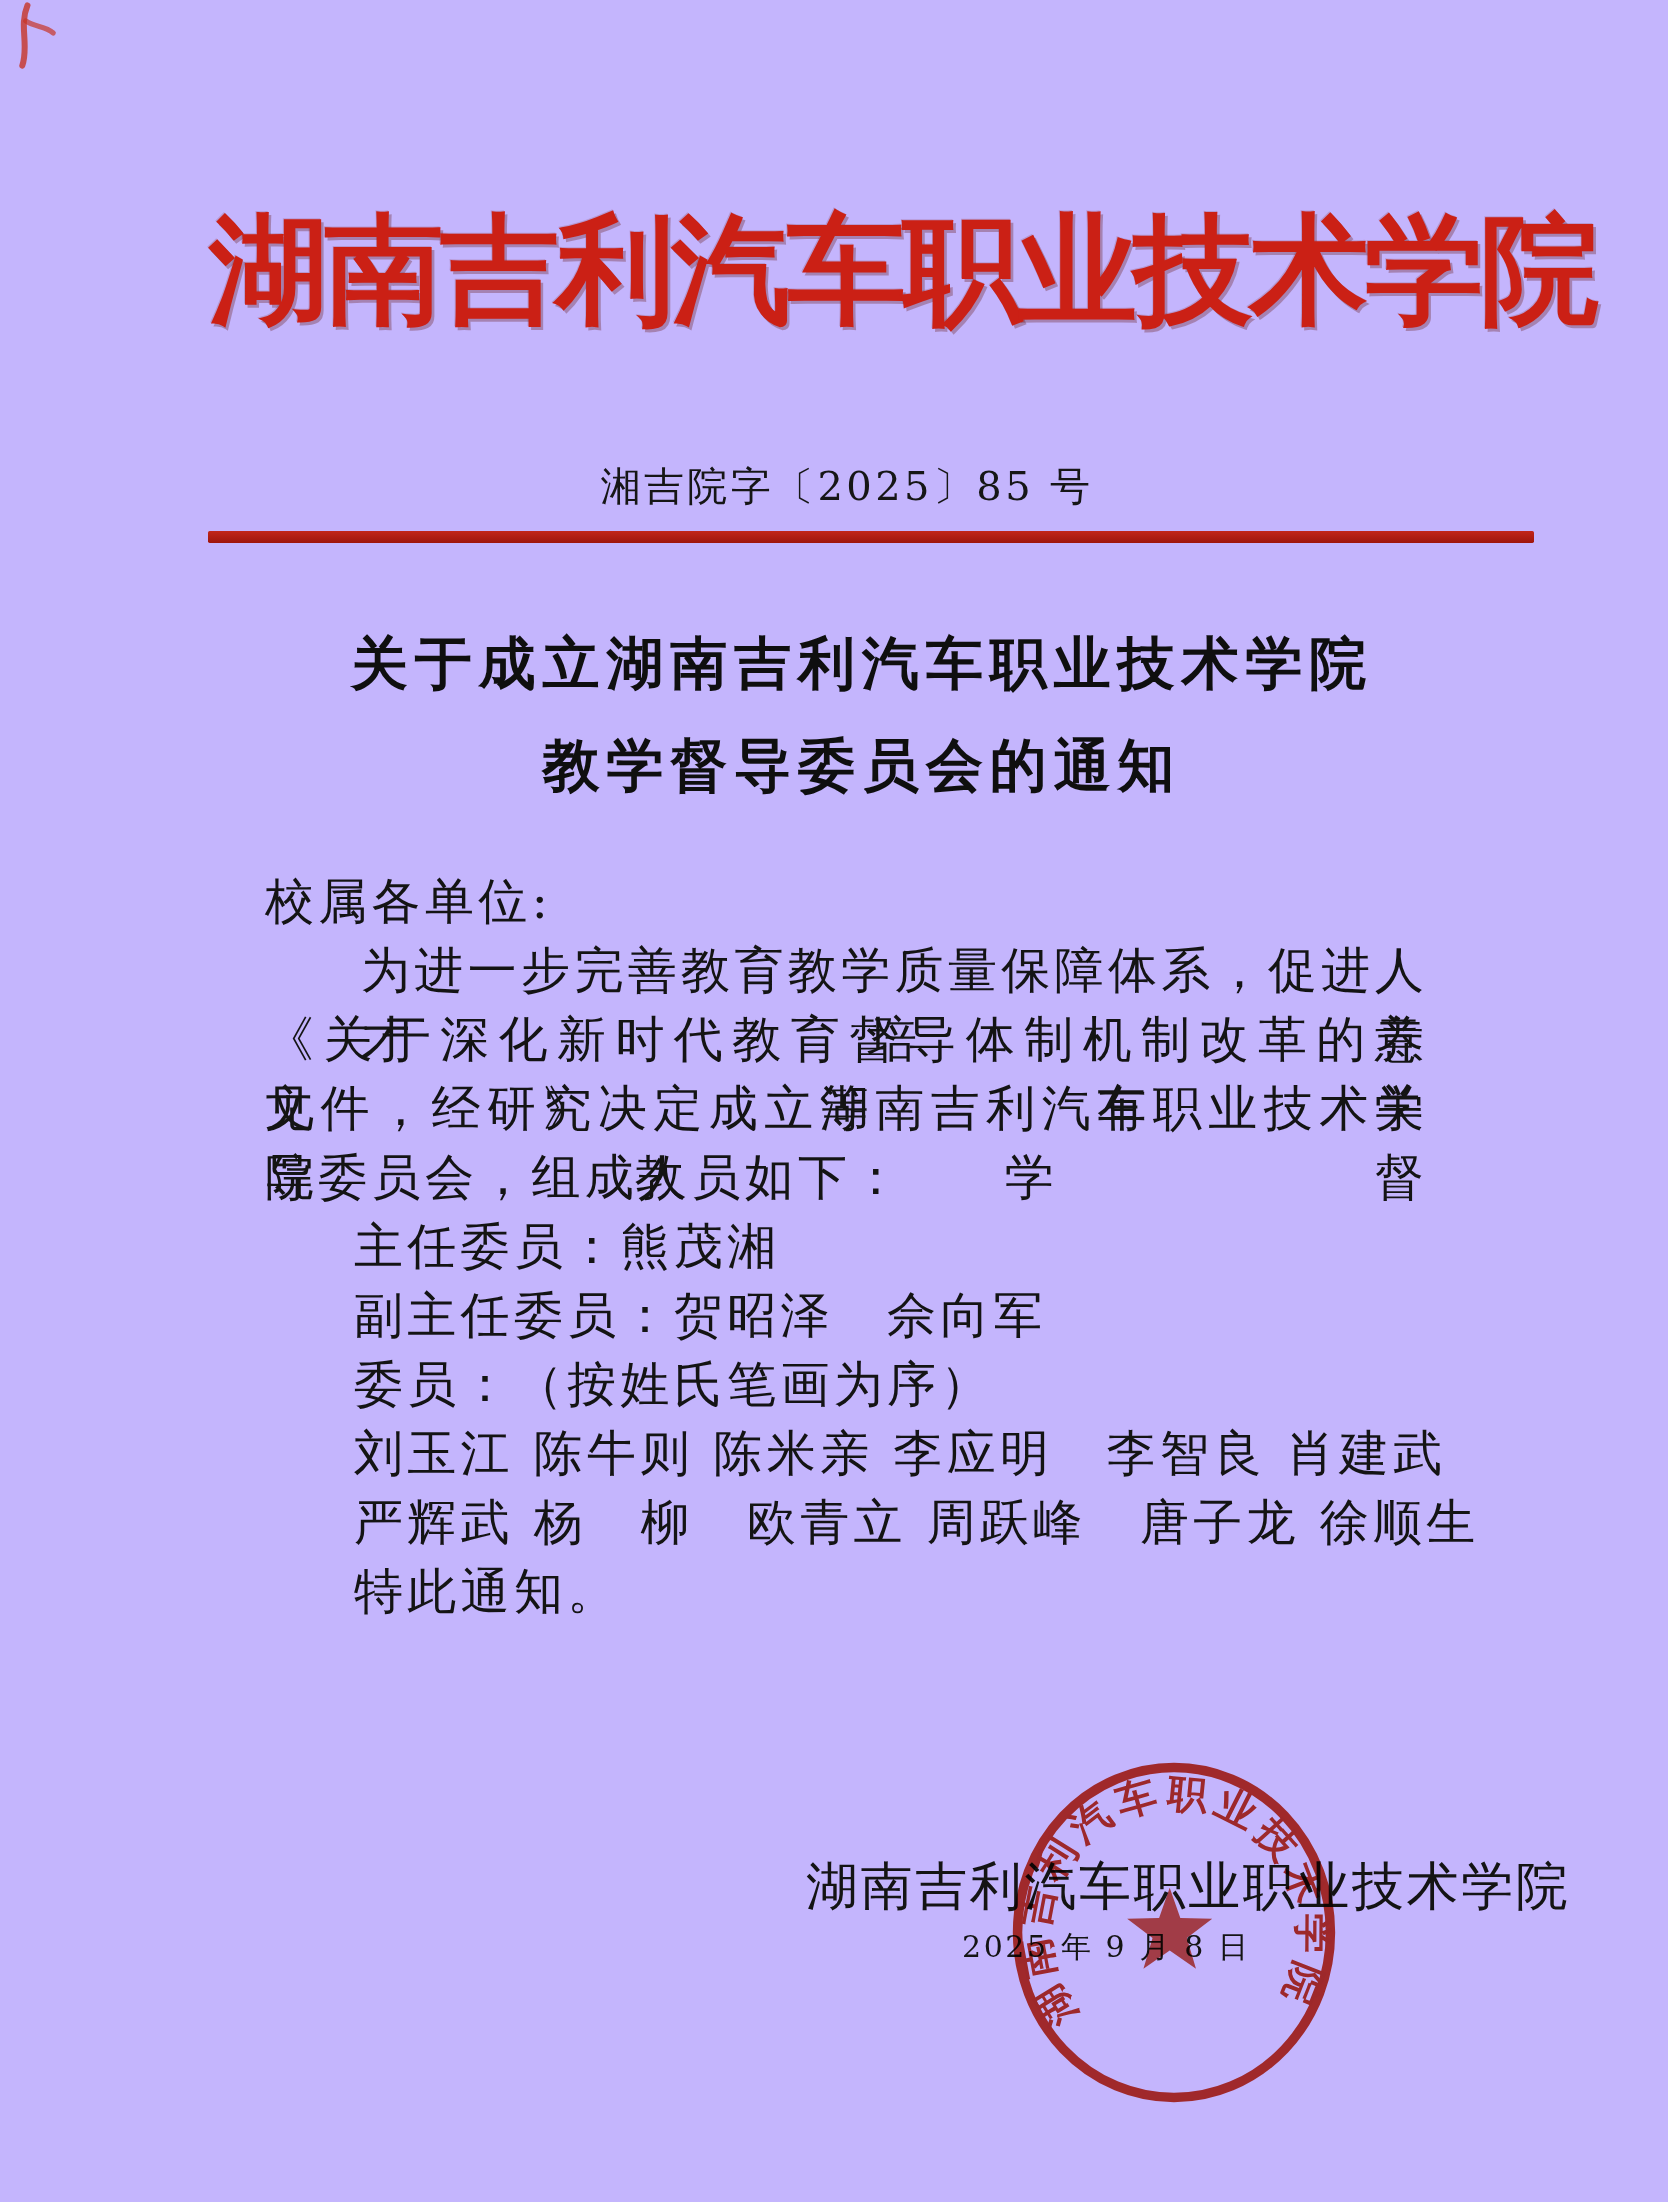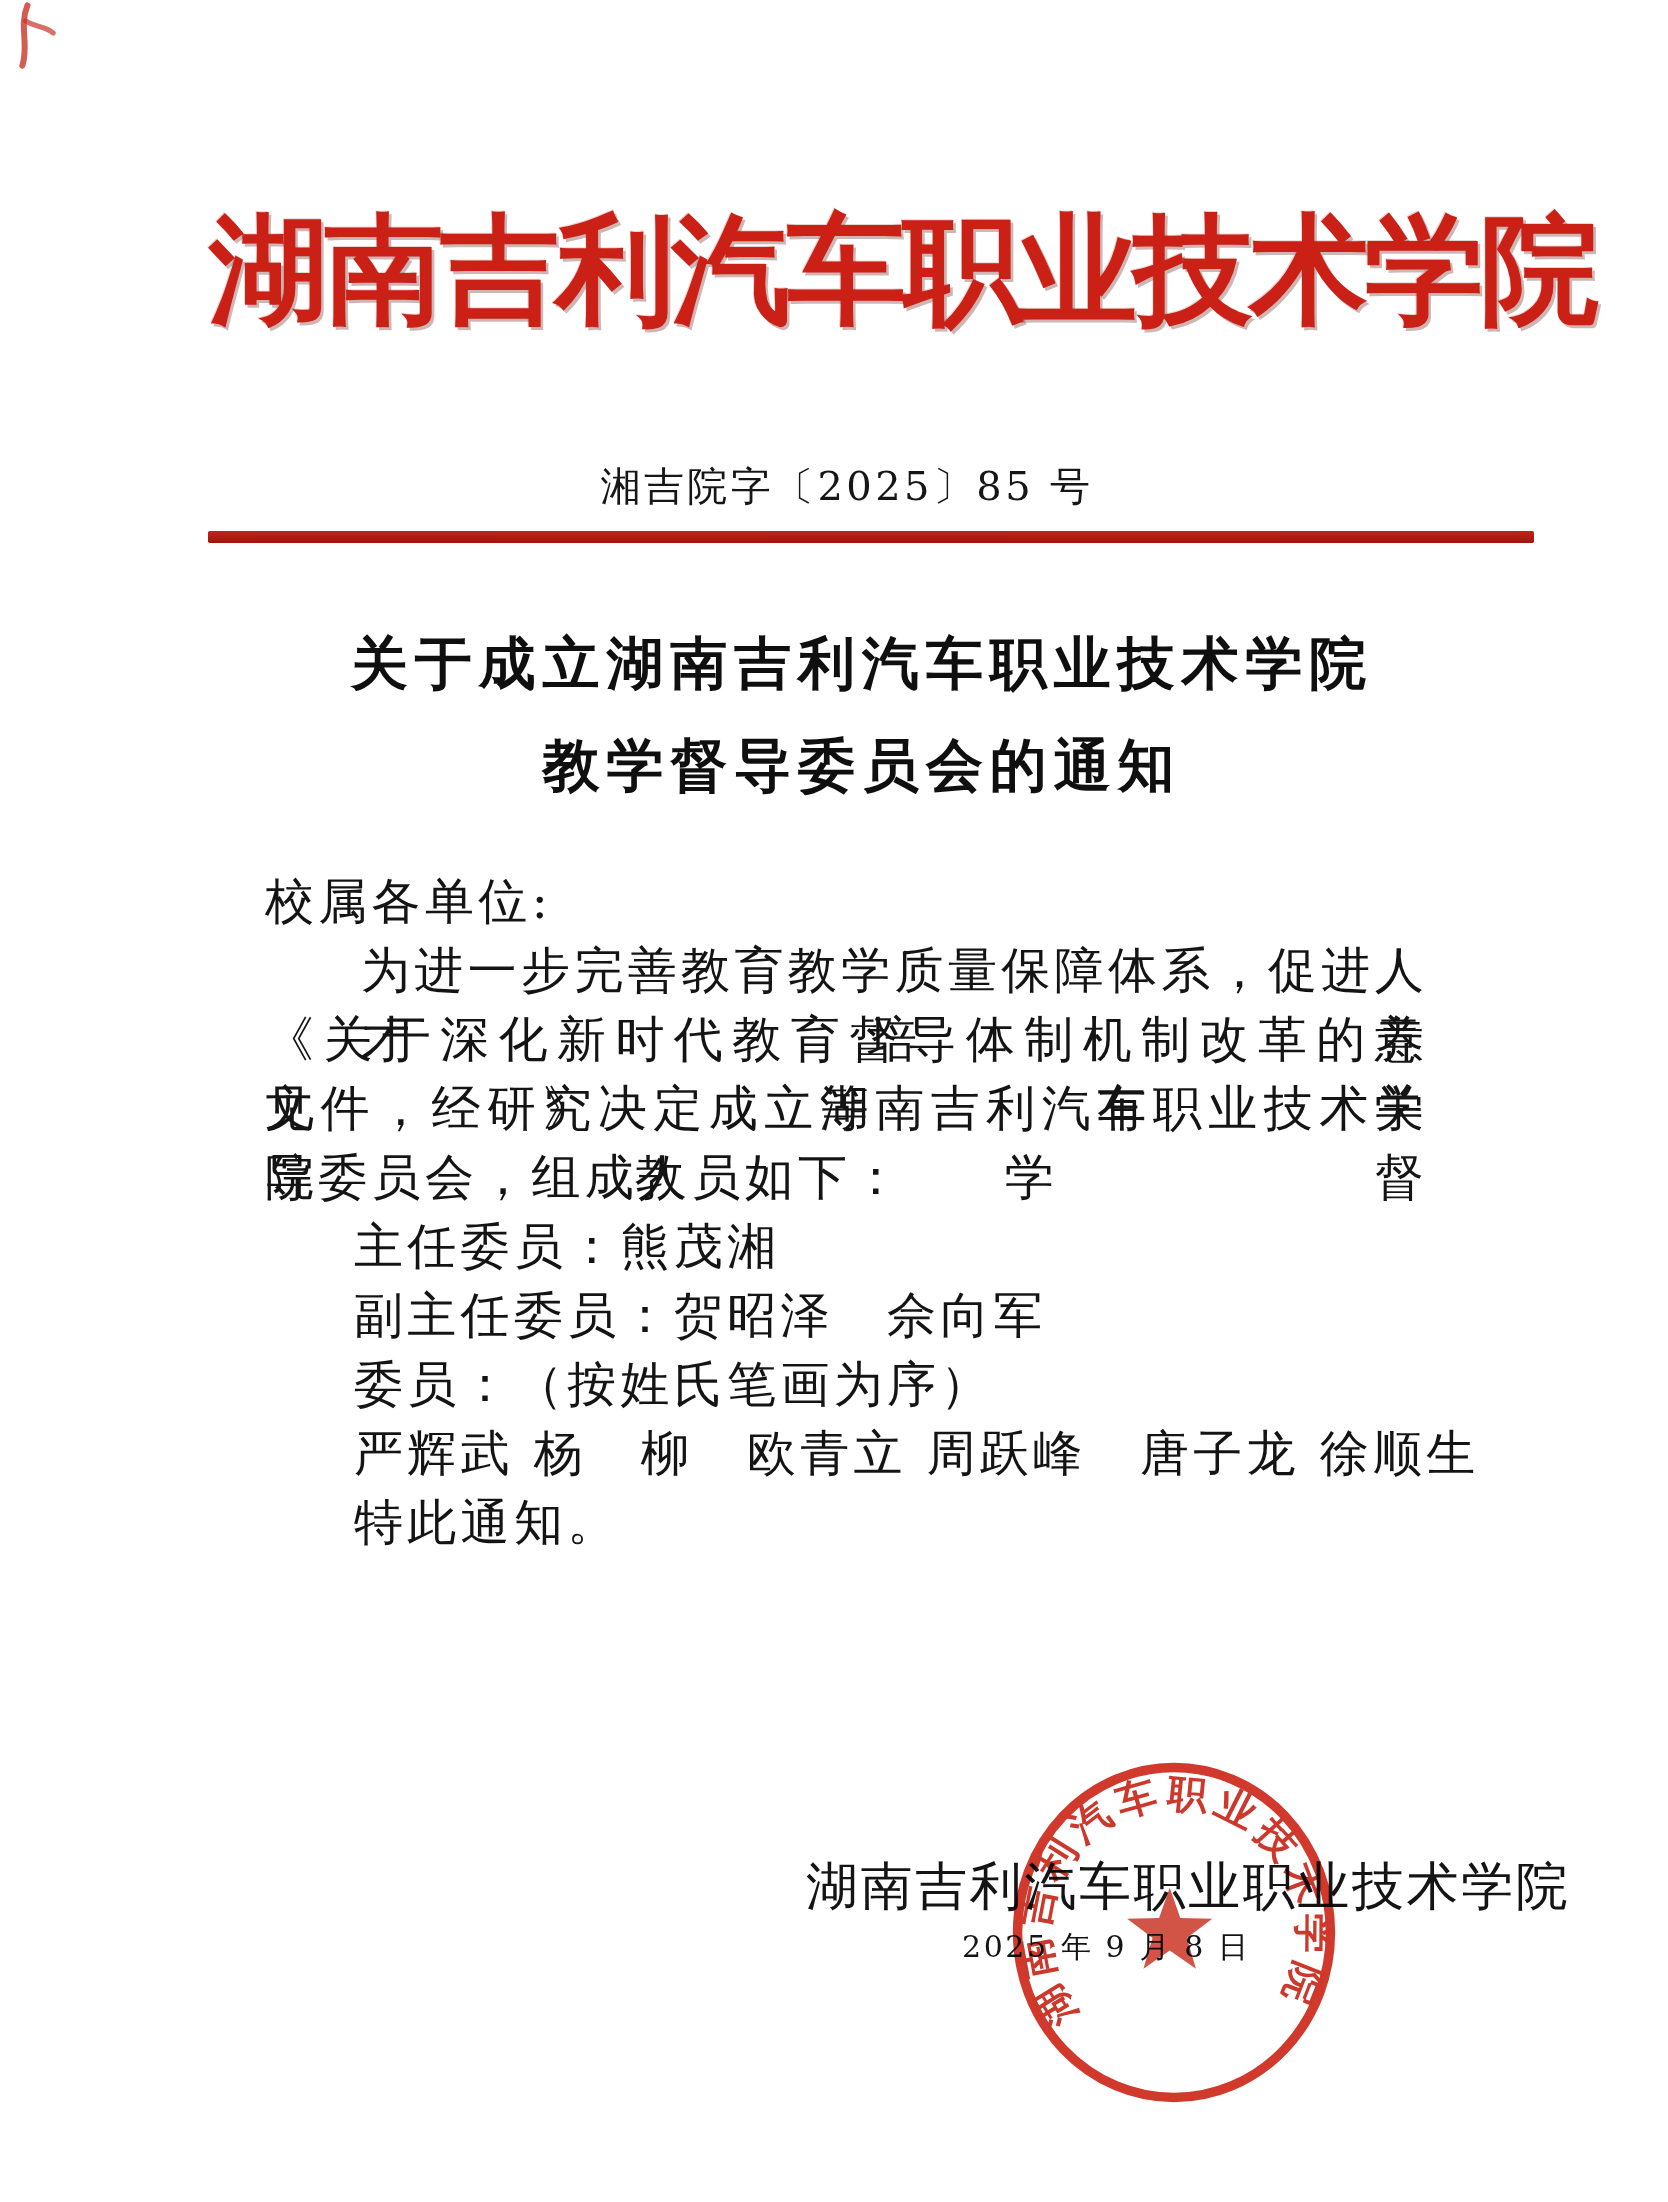--- a/index.html
+++ b/index.html
@@ -1,20 +1,20 @@
 <!DOCTYPE html>
 <html style="font-size:13.8px"><head>
 <meta charset="utf-8">
 <style>
   html,body{margin:0;padding:0;background:#e8e8e8;}
   .page{
     position:relative;
     width:1668px;height:2203px;
     margin:0 auto;
-    background:#ffffff;
+    background:#c4b5fd;
     overflow:hidden;
     font-family:"DejaVu Serif","Liberation Serif",serif;
     color:#1a1a1a;
   }
   
   .header-title{
     position:absolute;
     left:209px;top:191px;
     font-size:119px;
     font-weight:bold;
@@ -122,20 +122,21 @@
 
   <div class="body-block">
     <div class="bline">校属各单位:</div>
     <div class="bline indent just">为进一步完善教育教学质量保障体系，促进人才培养</div>
     <div class="bline just">《关于深化新时代教育督导体制机制改革的意见》等有关</div>
     <div class="bline just">文件，经研究决定成立湖南吉利汽车职业技术学院教学督</div>
     <div class="bline">导委员会，组成人员如下：</div>
     <div class="bline ind2">主任委员：熊茂湘</div>
     <div class="bline ind2">副主任委员：贺昭泽　佘向军</div>
     <div class="bline ind2">委员：（按姓氏笔画为序）</div>
+    <div class="bline ind2">刘玉江 陈牛则 陈米亲 李应明　李智良 肖建武</div>
     <div class="bline ind2">严辉武 杨　柳　欧青立 周跃峰　唐子龙 徐顺生</div>
     <div class="bline ind2">特此通知。</div>
   </div>
 
   <div class="sig-org">湖南吉利汽车职业职业技术学院</div>
   <div class="sig-date">2025 年 9 月 8 日</div>
 
   <svg class="seal" viewBox="-200 -203 400 406">
     <ellipse cx="0" cy="0" rx="182" ry="192" fill="none" stroke="#cd2a1b" stroke-width="11"></ellipse>
     <path transform="translate(-5,0)" d="M0,-52 L12.34,-16.99 L49.45,-16.07 L19.97,6.49 L30.56,42.07 L0,21 L-30.56,42.07 L-19.97,6.49 L-49.45,-16.07 L-12.34,-16.99 Z" fill="#c62c1d" opacity="0.88"></path>

